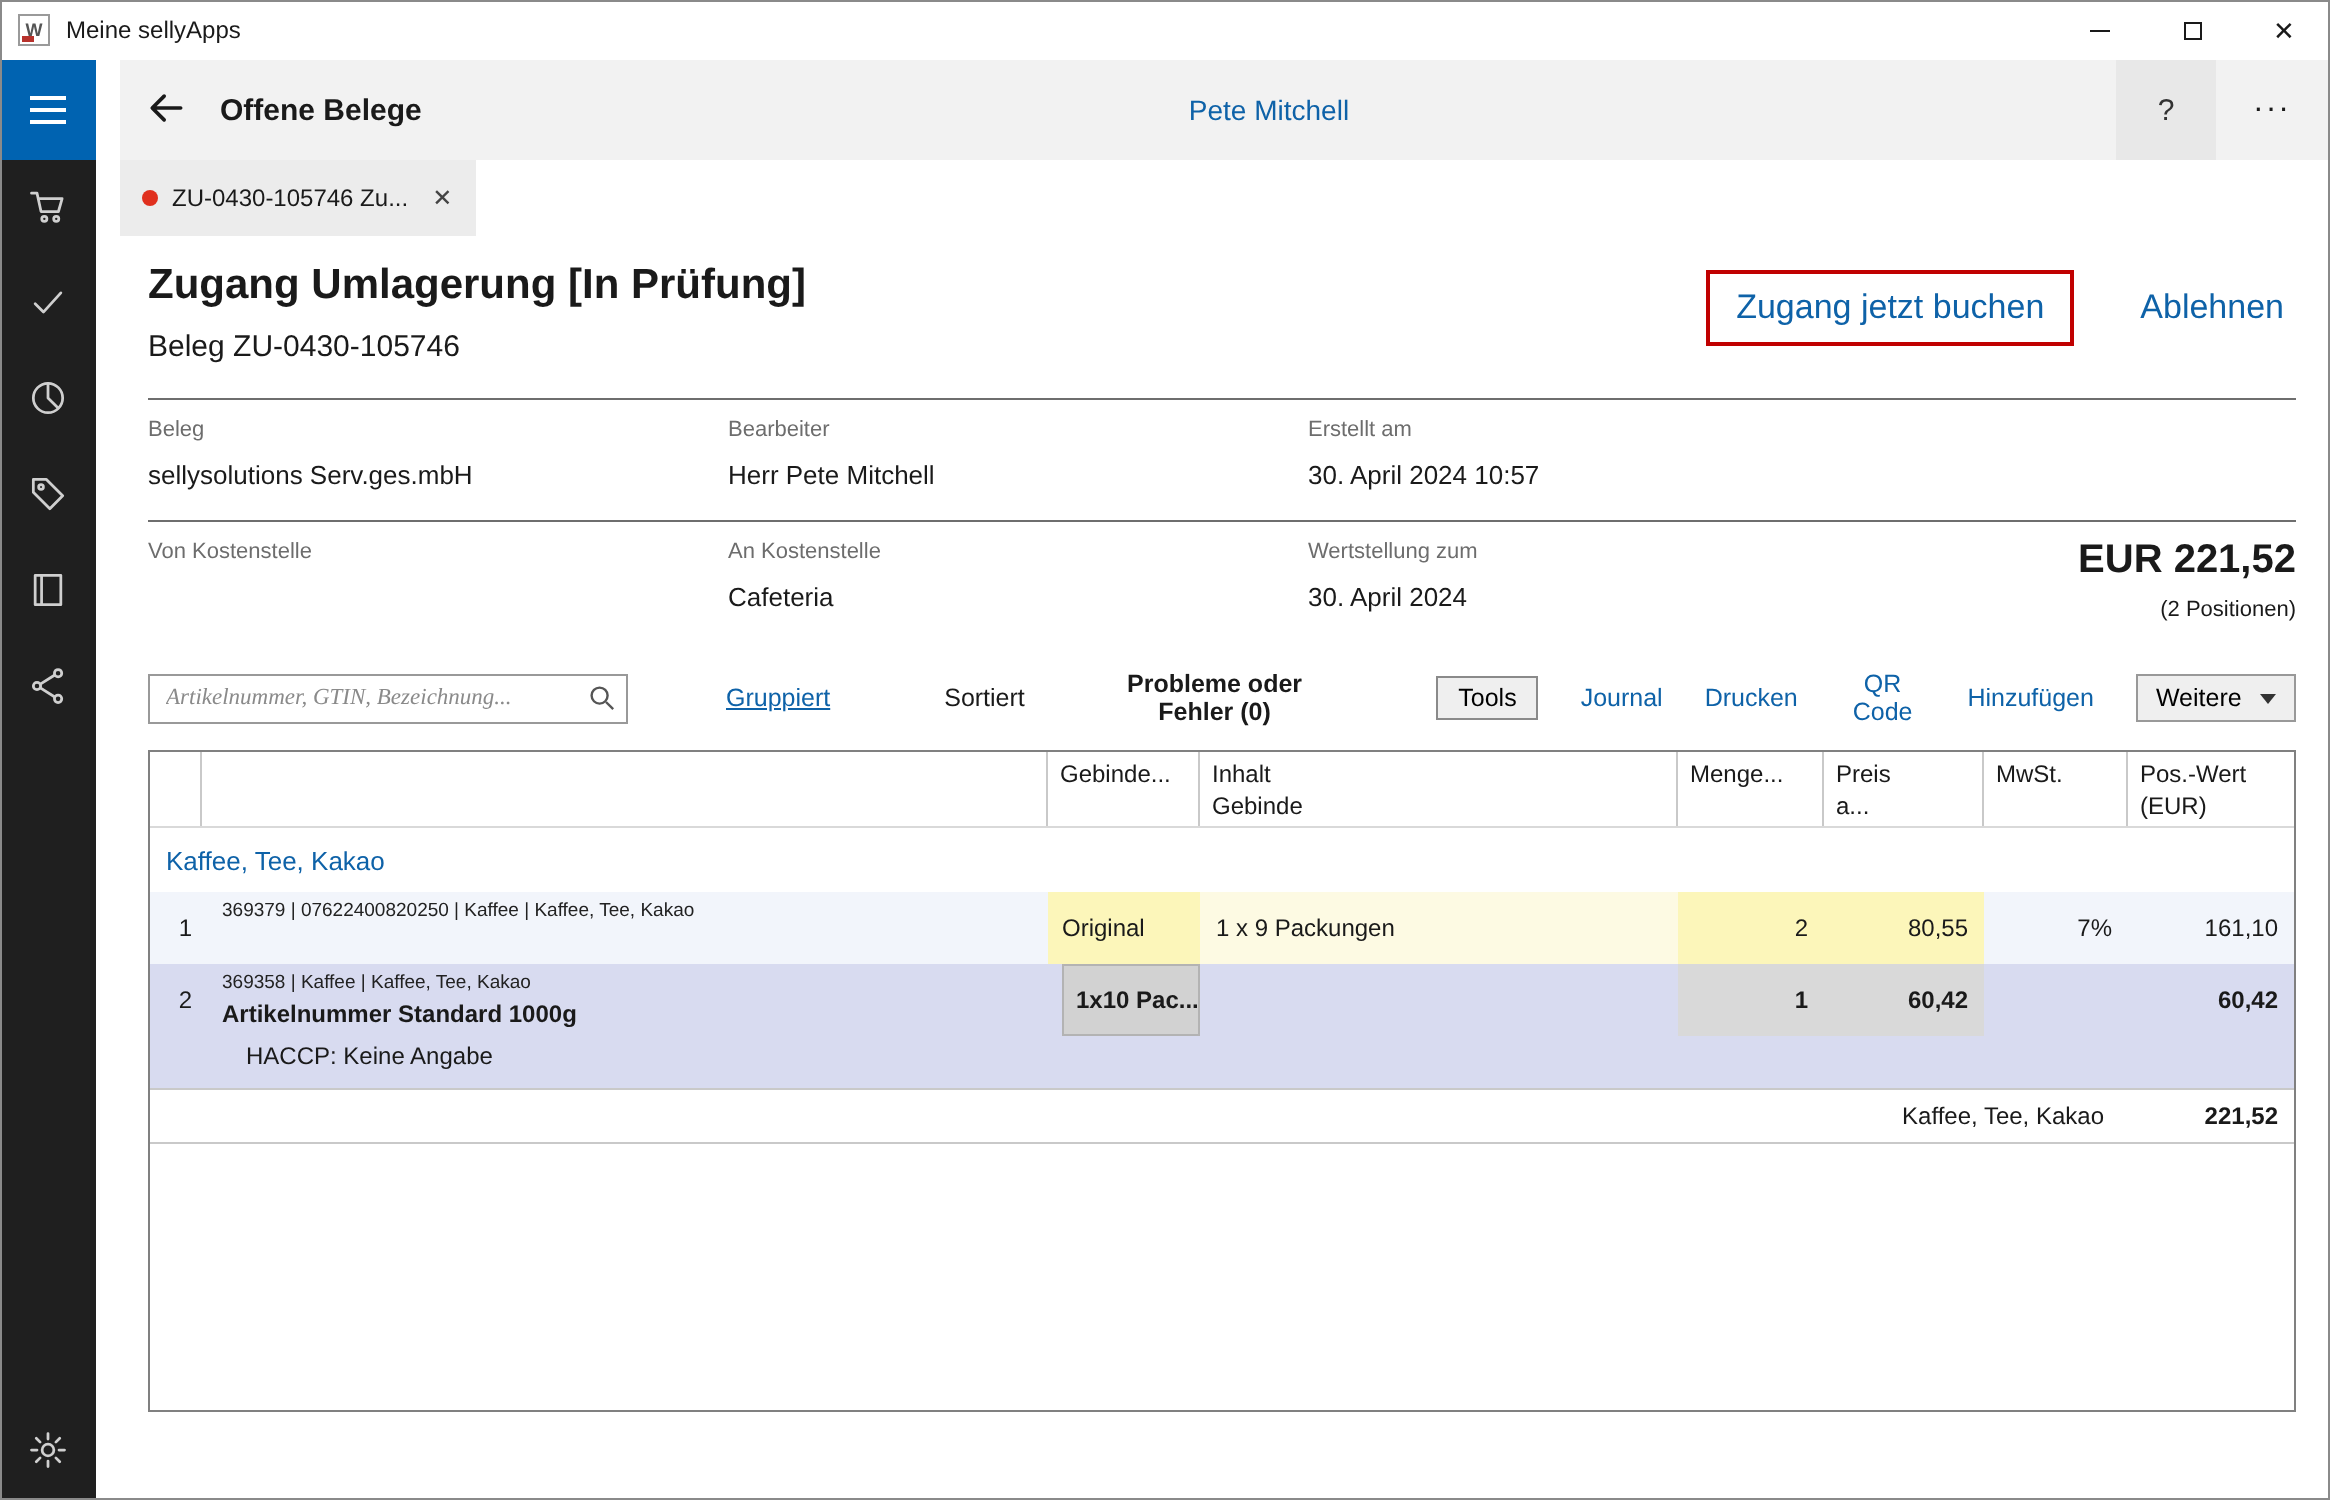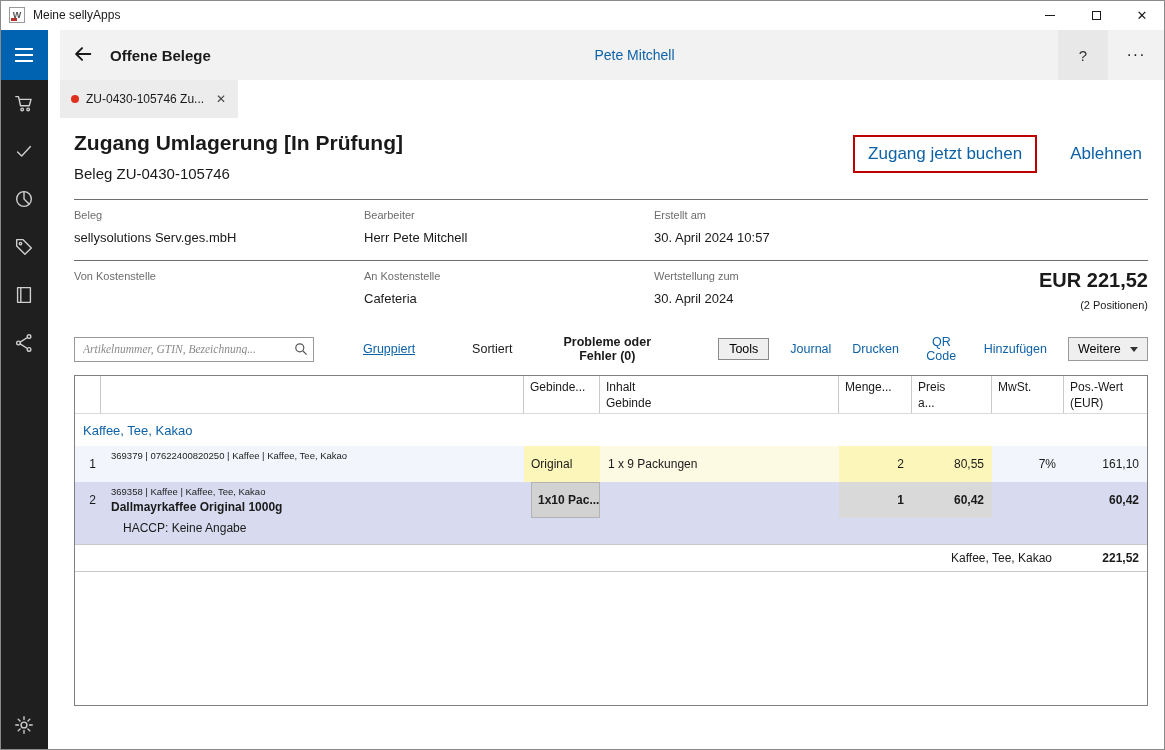--- a/index.html
+++ b/index.html
@@ -319,21 +319,21 @@
           <div class="num-cell cell-menge">2</div>
           <div class="num-cell cell-preis">80,55</div>
           <div class="num-cell cell-mwst">7%</div>
           <div class="num-cell cell-wert">161,10</div>
         </div>
 
         <div class="row row2 cols">
           <div class="cell-num">2</div>
           <div class="cell-desc">
             <div class="meta">369358 | Kaffee | Kaffee, Tee, Kakao</div>
-            <div class="name">Dallmayrkaffee Original 1000g</div>
+            <div class="name">Artikelnummer Standard 1000g</div>
           </div>
           <div class="cell-geb">
             <div class="geb-box">1x10 Pac...</div>
           </div>
           <div class="cell-inhalt"></div>
           <div class="num-cell cell-menge">1</div>
           <div class="num-cell cell-preis">60,42</div>
           <div class="num-cell cell-mwst"></div>
           <div class="num-cell cell-wert">60,42</div>
         </div>

